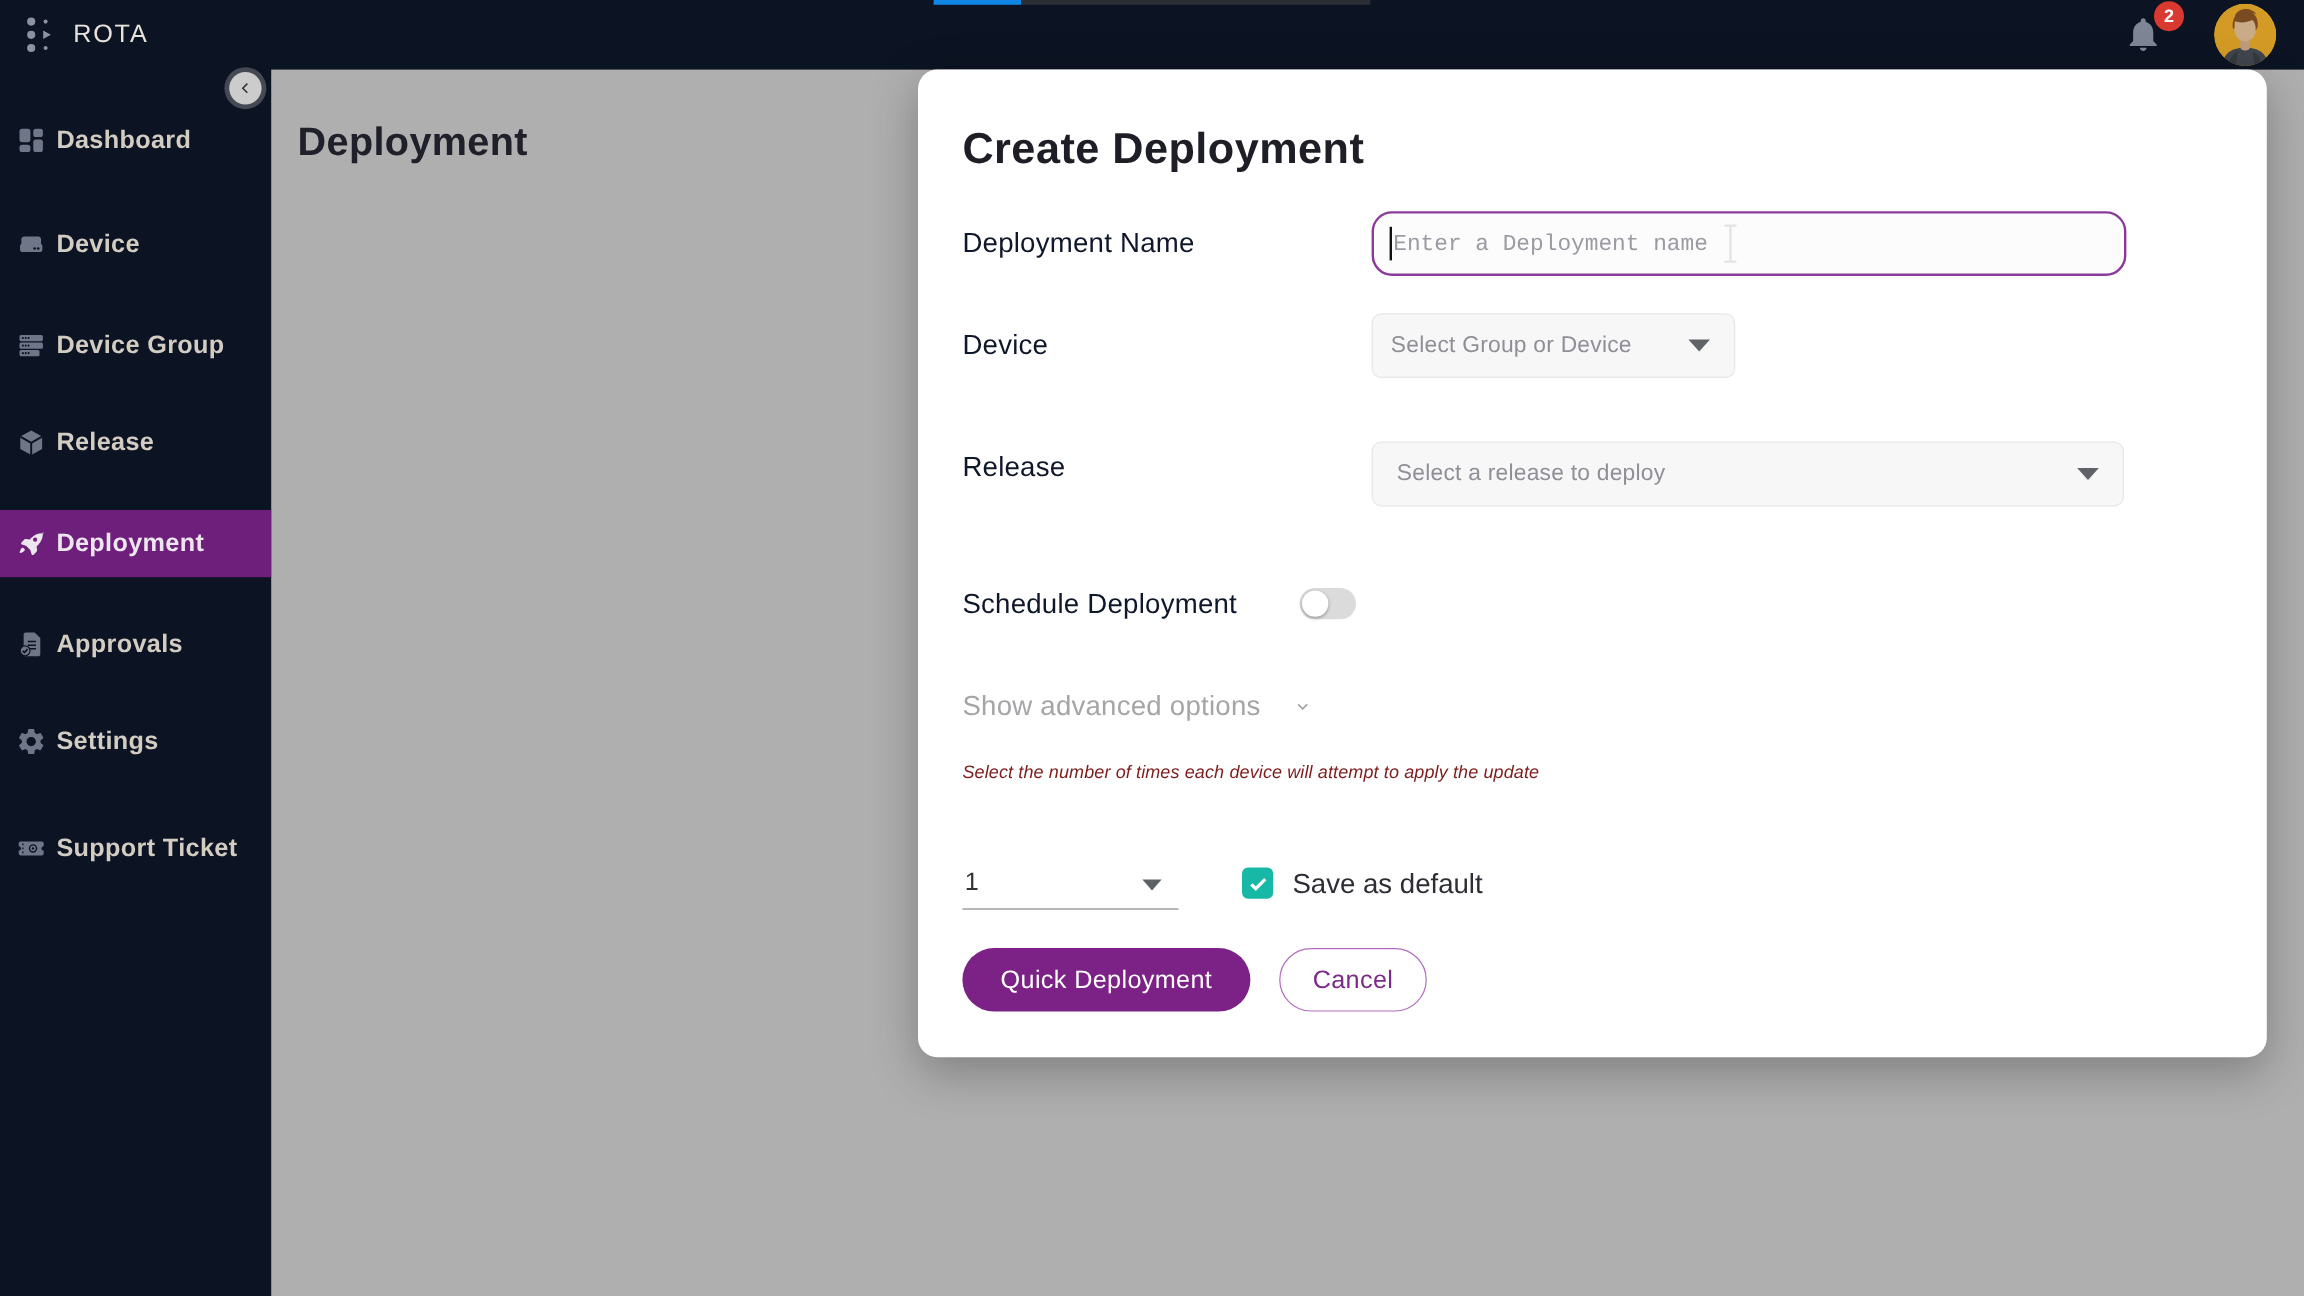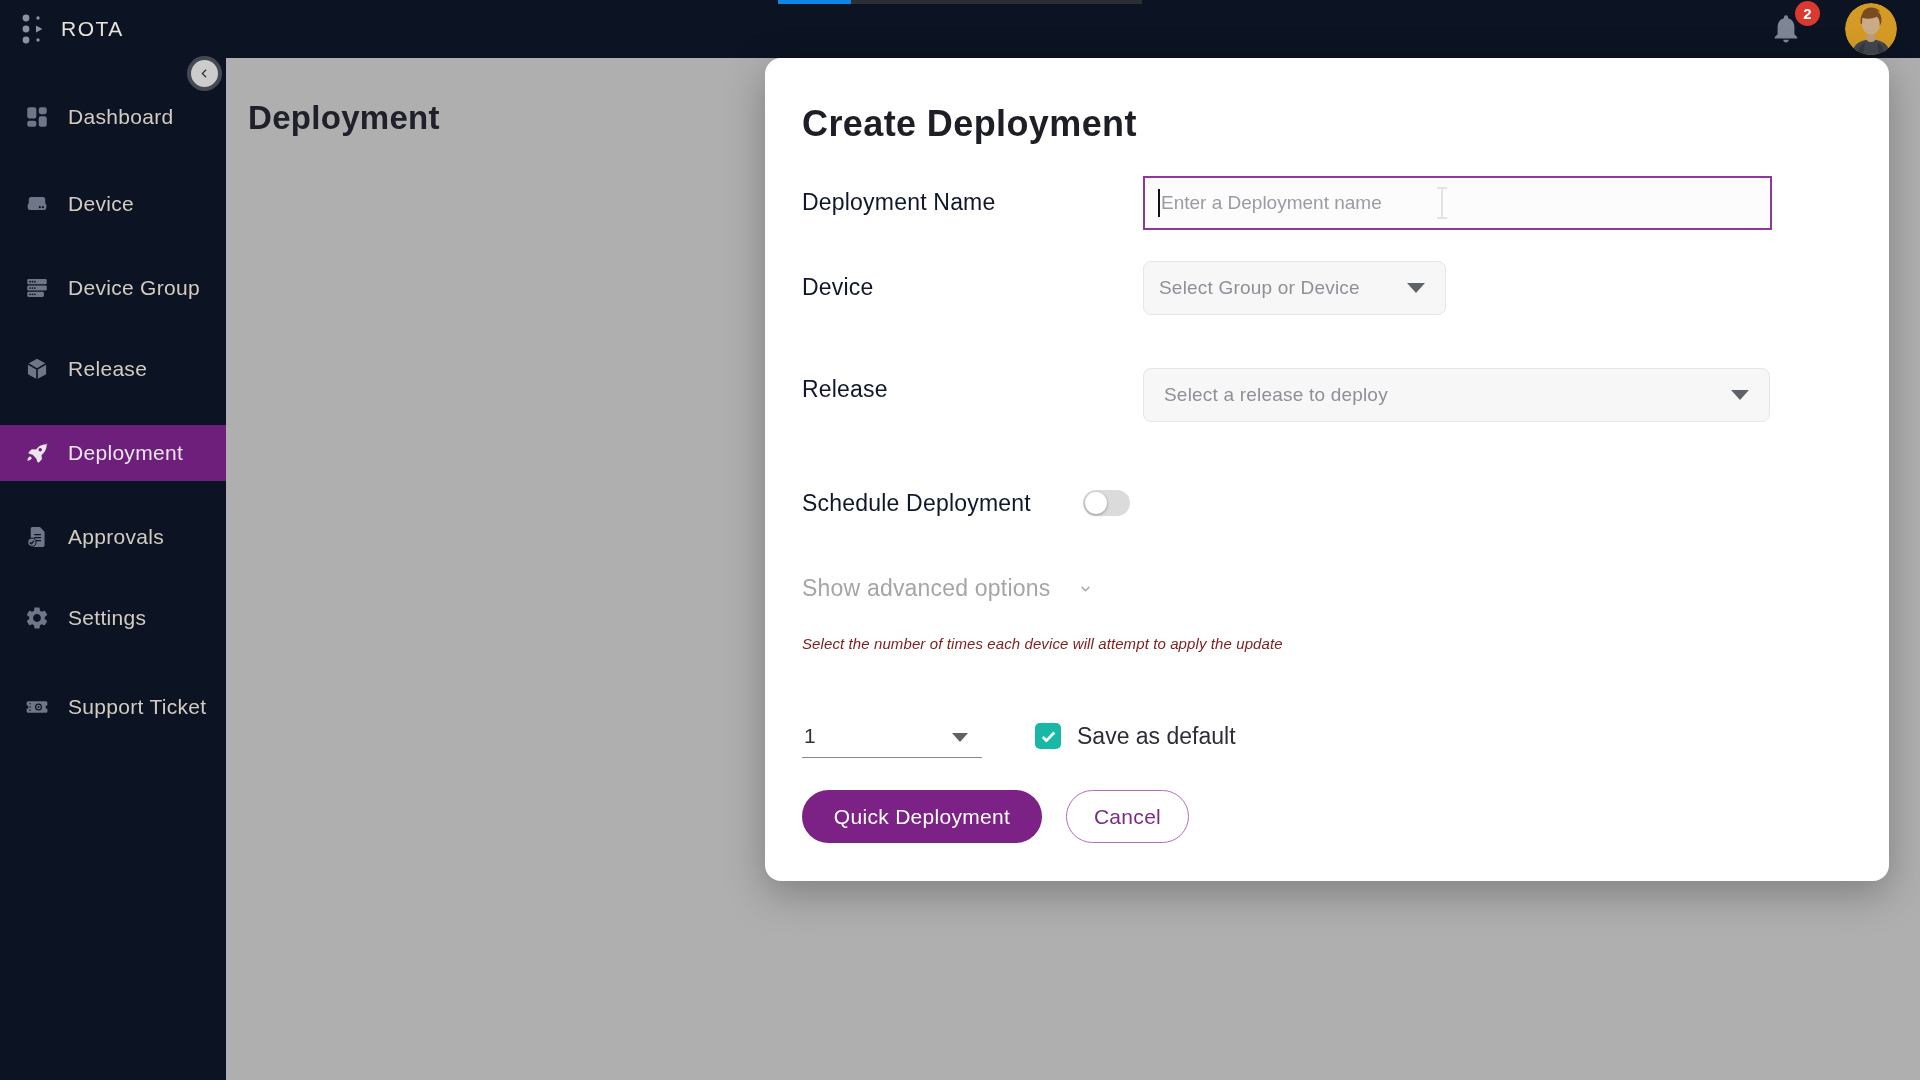--- a/index.html
+++ b/index.html
@@ -24,22 +24,22 @@
   .badge {
     position:absolute; left:1795px; top:1px; width:25px; height:25px; border-radius:50%;
     background:#d9392e; color:#fff; font-size:15px; font-weight:700;
     display:flex; align-items:center; justify-content:center; z-index:35;
   }
   .avatar { position:absolute; left:1845px; top:3px; width:52px; height:52px; border-radius:50%; overflow:hidden; cursor:pointer; }
   
   .sidebar { position:absolute; top:0; left:0; width:226px; height:1080px; background:#0c1322; z-index:20; }
   .side-item {
     position:absolute; left:0; width:226px; height:56px;
-    display:flex; align-items:center; gap:18px; padding-left:24px;
-    color:#6e7687; cursor:pointer;
+    display:flex; align-items:center; gap:8px; padding-left:13px;
+    color:#6e7687; cursor:pointer;font-weight:bold;
   }
   .side-item .lbl { color:#d3ccc2; font-size:21px; letter-spacing:.3px; }
   .side-item.active { background:#6e1f7c; color:#e9e2ec; }
   .side-item.active .lbl { color:#ede6ef; }
   .collapse-btn {
     position:absolute; left:191px; top:60px; width:27px; height:27px; border-radius:50%;
     background:#cccccc; z-index:45; display:flex; align-items:center; justify-content:center; cursor:pointer;
     box-shadow:0 0 0 4px rgba(175,175,175,.35);
   }
   
@@ -50,22 +50,22 @@
   
   .modal {
     position:absolute; left:765px; top:58px; width:1124px; height:823px;
     background:#ffffff; border-radius:16px; z-index:50;
     box-shadow:0 12px 40px rgba(0,0,0,.28);
   }
   .modal-title { position:absolute; left:37px; top:45px; font-size:36px; font-weight:600; color:#1e1e26; letter-spacing:.4px; }
   .f-label { position:absolute; left:37px; font-size:23px; color:#0f172a; letter-spacing:.2px; }
   .name-input {
     position:absolute; left:378px; top:118px; width:629px; height:54px;
-    border:2px solid #8b3a9c; border-radius:0; background:#fcfcfc;
-    font-family:Liberation Sans, sans-serif; font-size:19px; color:#333; padding:0 16px; outline:none;
+    border:2px solid #8b3a9c; border-radius:17px; background:#fcfcfc;
+    font-family:Liberation Mono, monospace; font-size:19px; color:#333; padding:0 16px; outline:none;
   }
   .name-input::placeholder { color:#9b9ba3; }
   .caret { position:absolute; left:393px; top:131px; width:2px; height:28px; background:#111; } 
   .ibeam-cursor { position:absolute; left:668px; top:128px; opacity:.14; }
   .dropdown {
     position:absolute; left:378px; height:54px; background:#f7f7f8;
     border:1px solid #e6e6e9; border-radius:8px;
     display:flex; align-items:center; padding:0 20px; cursor:pointer;
   }
   .dropdown .ph { color:#8f8f97; font-size:19px; letter-spacing:.2px; flex:1; }

